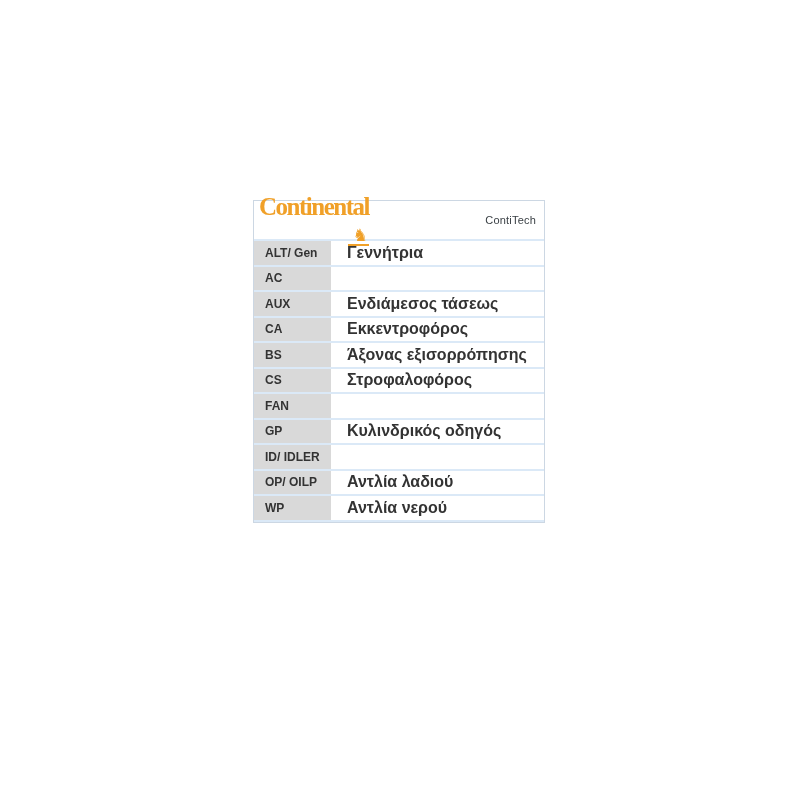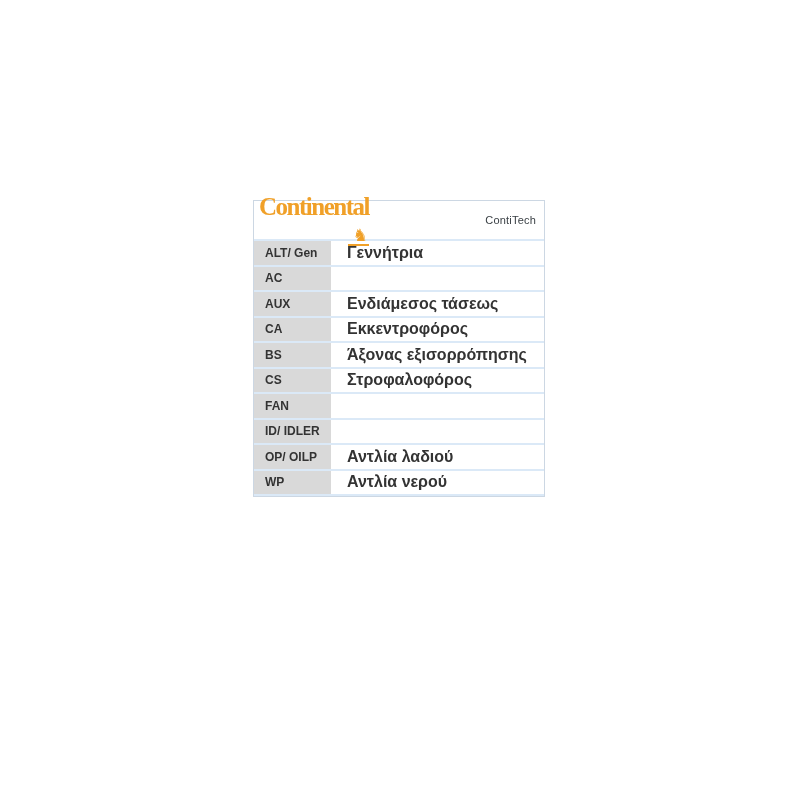--- a/index.html
+++ b/index.html
@@ -125,20 +125,24 @@
     <div class="desc-cell">Άξονας εξισορρόπησης</div>
   </div>
       <div class="row">
     <div class="abbr-cell">CS</div>
     <div class="desc-cell">Στροφαλοφόρος</div>
   </div>
       <div class="row">
     <div class="abbr-cell">FAN</div>
   </div>
       <div class="row">
+    <div class="abbr-cell">GP</div>
+    <div class="desc-cell">Κυλινδρικός οδηγός</div>
+  </div>
+      <div class="row">
     <div class="abbr-cell">ID/ IDLER</div>
   </div>
       <div class="row">
     <div class="abbr-cell">OP/ OILP</div>
     <div class="desc-cell">Αντλία λαδιού</div>
   </div>
       <div class="row">
     <div class="abbr-cell">WP</div>
     <div class="desc-cell">Αντλία νερού</div>
   </div>

